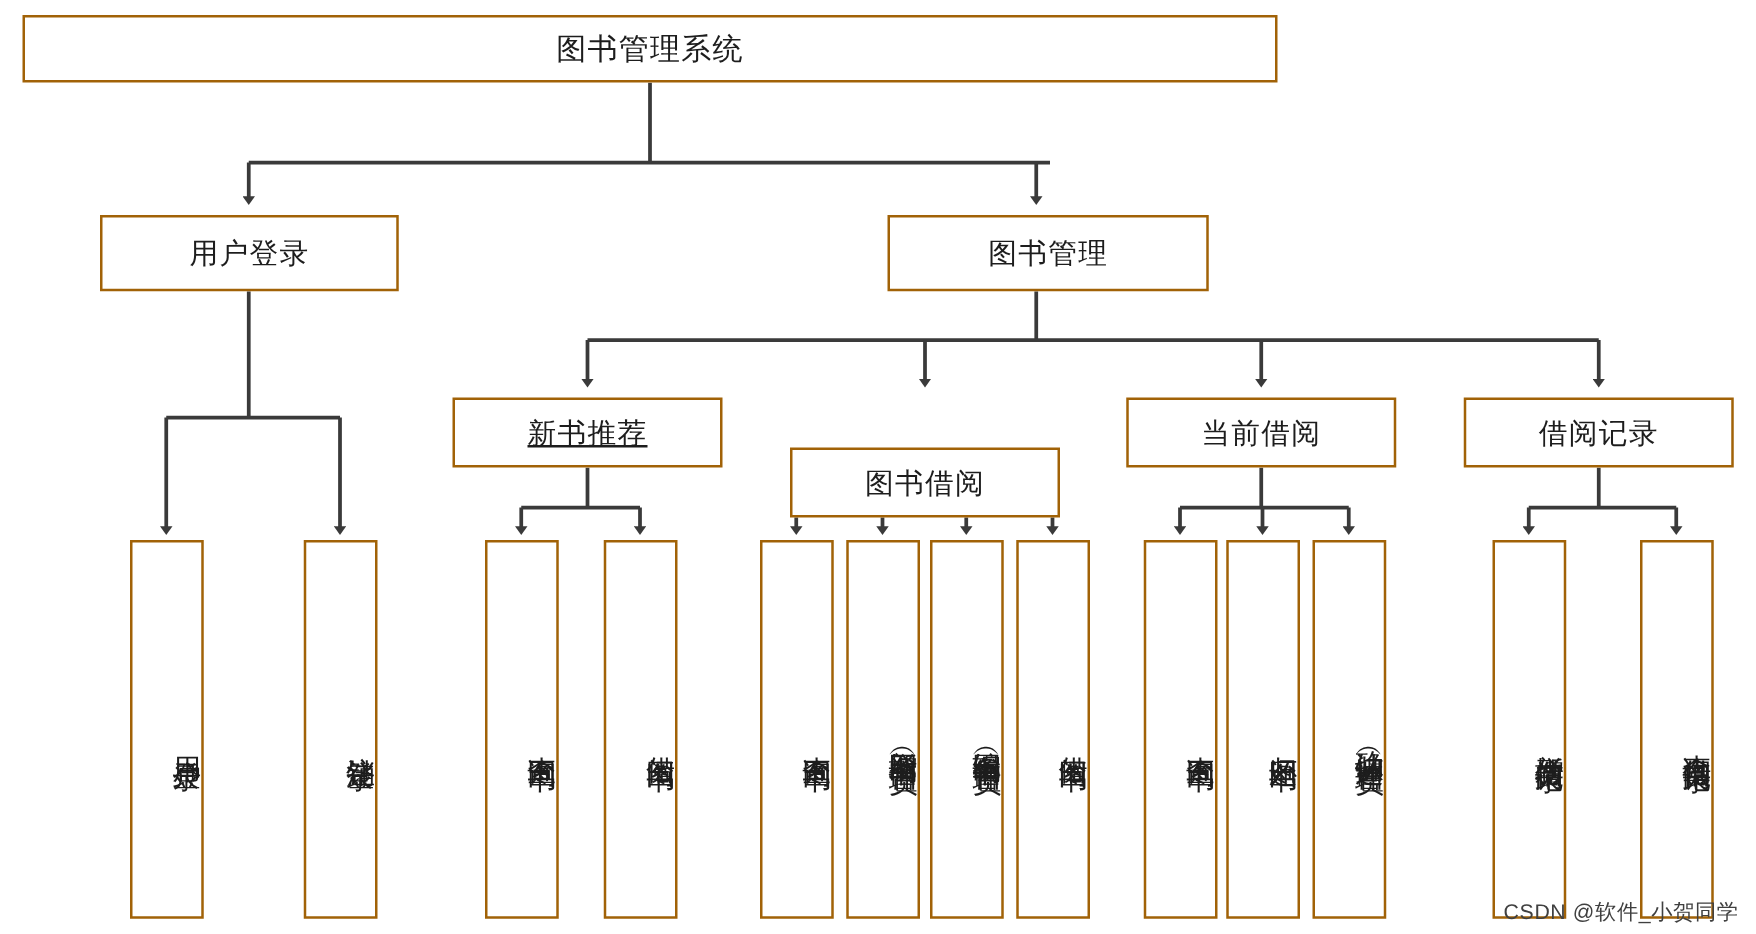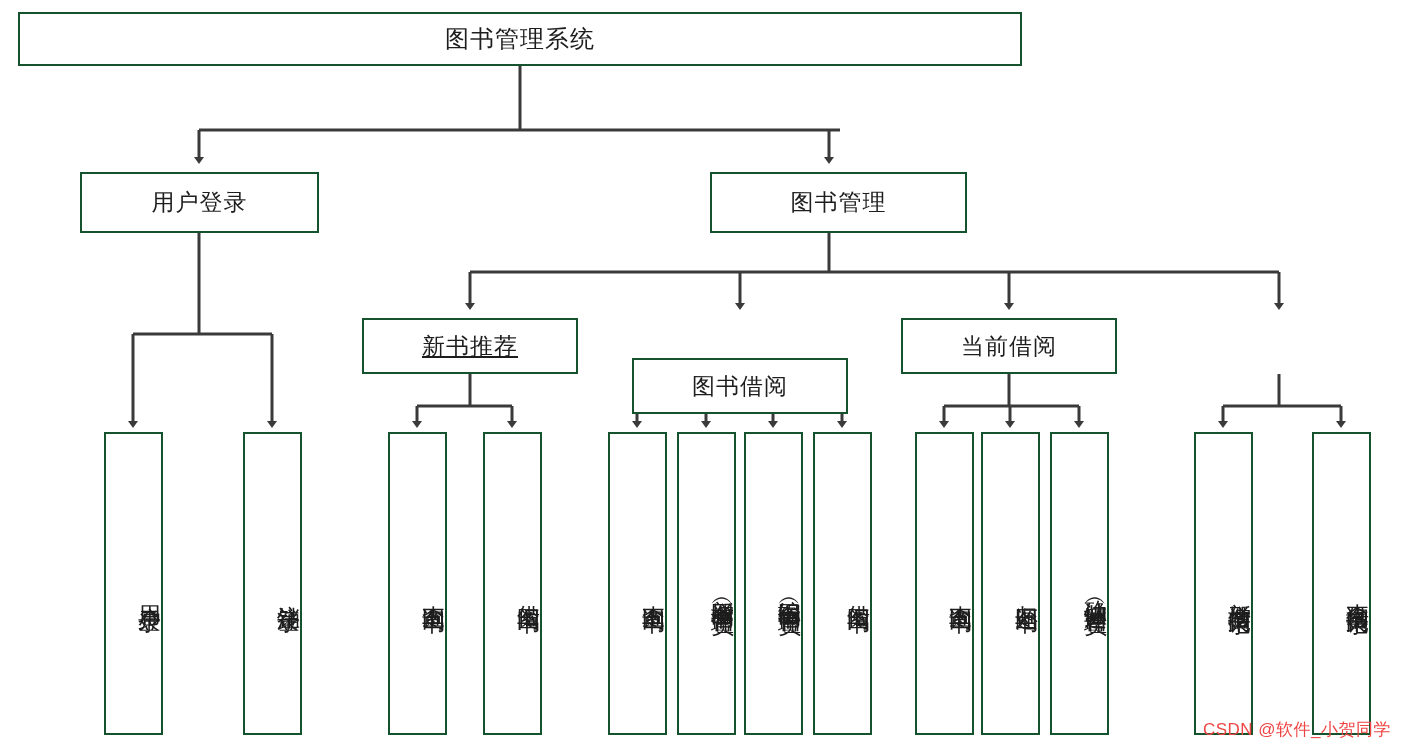--- a/index.html
+++ b/index.html
@@ -9,21 +9,21 @@
     font-family:"Liberation Sans","DejaVu Sans",sans-serif;
     overflow:hidden;
   }
   #stage{position:relative;width:1405px;height:747px;}
   svg#wires{position:absolute;left:0;top:0;width:1405px;height:747px;}
 
   .node{
     position:absolute;
     box-sizing:border-box;
     background:#ffffff;
-    border:2px solid #14532d;
+    border:2px solid #a16207;
     display:flex;
     align-items:center;
     justify-content:center;
     color:#1d1d1d;
   }
   .node.horiz{ font-size:23px; letter-spacing:1px; }
   .node.root{ font-size:24px; }
   .node.leaf{
     writing-mode:vertical-rl;
     text-orientation:upright;
@@ -36,21 +36,21 @@
   }
   .node.leaf .lbl{
     writing-mode:vertical-rl;
     text-orientation:upright;
     white-space:nowrap;
   }
   .watermark{
     position:absolute;
     right:14px;bottom:6px;
     font-size:17px;
-    color:#ef4444;
+    color:#404040;
     letter-spacing:.5px;
     white-space:nowrap;
   }
 </style>
 </head>
 <body>
 
 <div id="stage">
 
   <svg id="wires" viewBox="0 0 1405 747">
@@ -116,20 +116,23 @@
 
   <div class="node horiz" style="left:362px;top:318px;width:216px;height:56px;text-decoration:underline;">
     <span class="lbl">新书推荐</span>
   </div>
   <div class="node horiz" style="left:632px;top:318px;width:216px;height:56px;margin-top:40px;">
     <span class="lbl">图书借阅</span>
   </div>
   <div class="node horiz" style="left:901px;top:318px;width:216px;height:56px;">
     <span class="lbl">当前借阅</span>
   </div>
+  <div class="node horiz" style="left:1171px;top:318px;width:216px;height:56px;">
+    <span class="lbl">借阅记录</span>
+  </div>
 
   <div class="node leaf" style="left:104px;top:432px;width:59px;height:303px;">
     <span class="lbl">用户登录</span>
   </div>
   <div class="node leaf" style="left:243px;top:432px;width:59px;height:303px;">
     <span class="lbl">注销登录</span>
   </div>
 
   <div class="node leaf" style="left:388px;top:432px;width:59px;height:303px;">
     <span class="lbl">查询图书</span>

